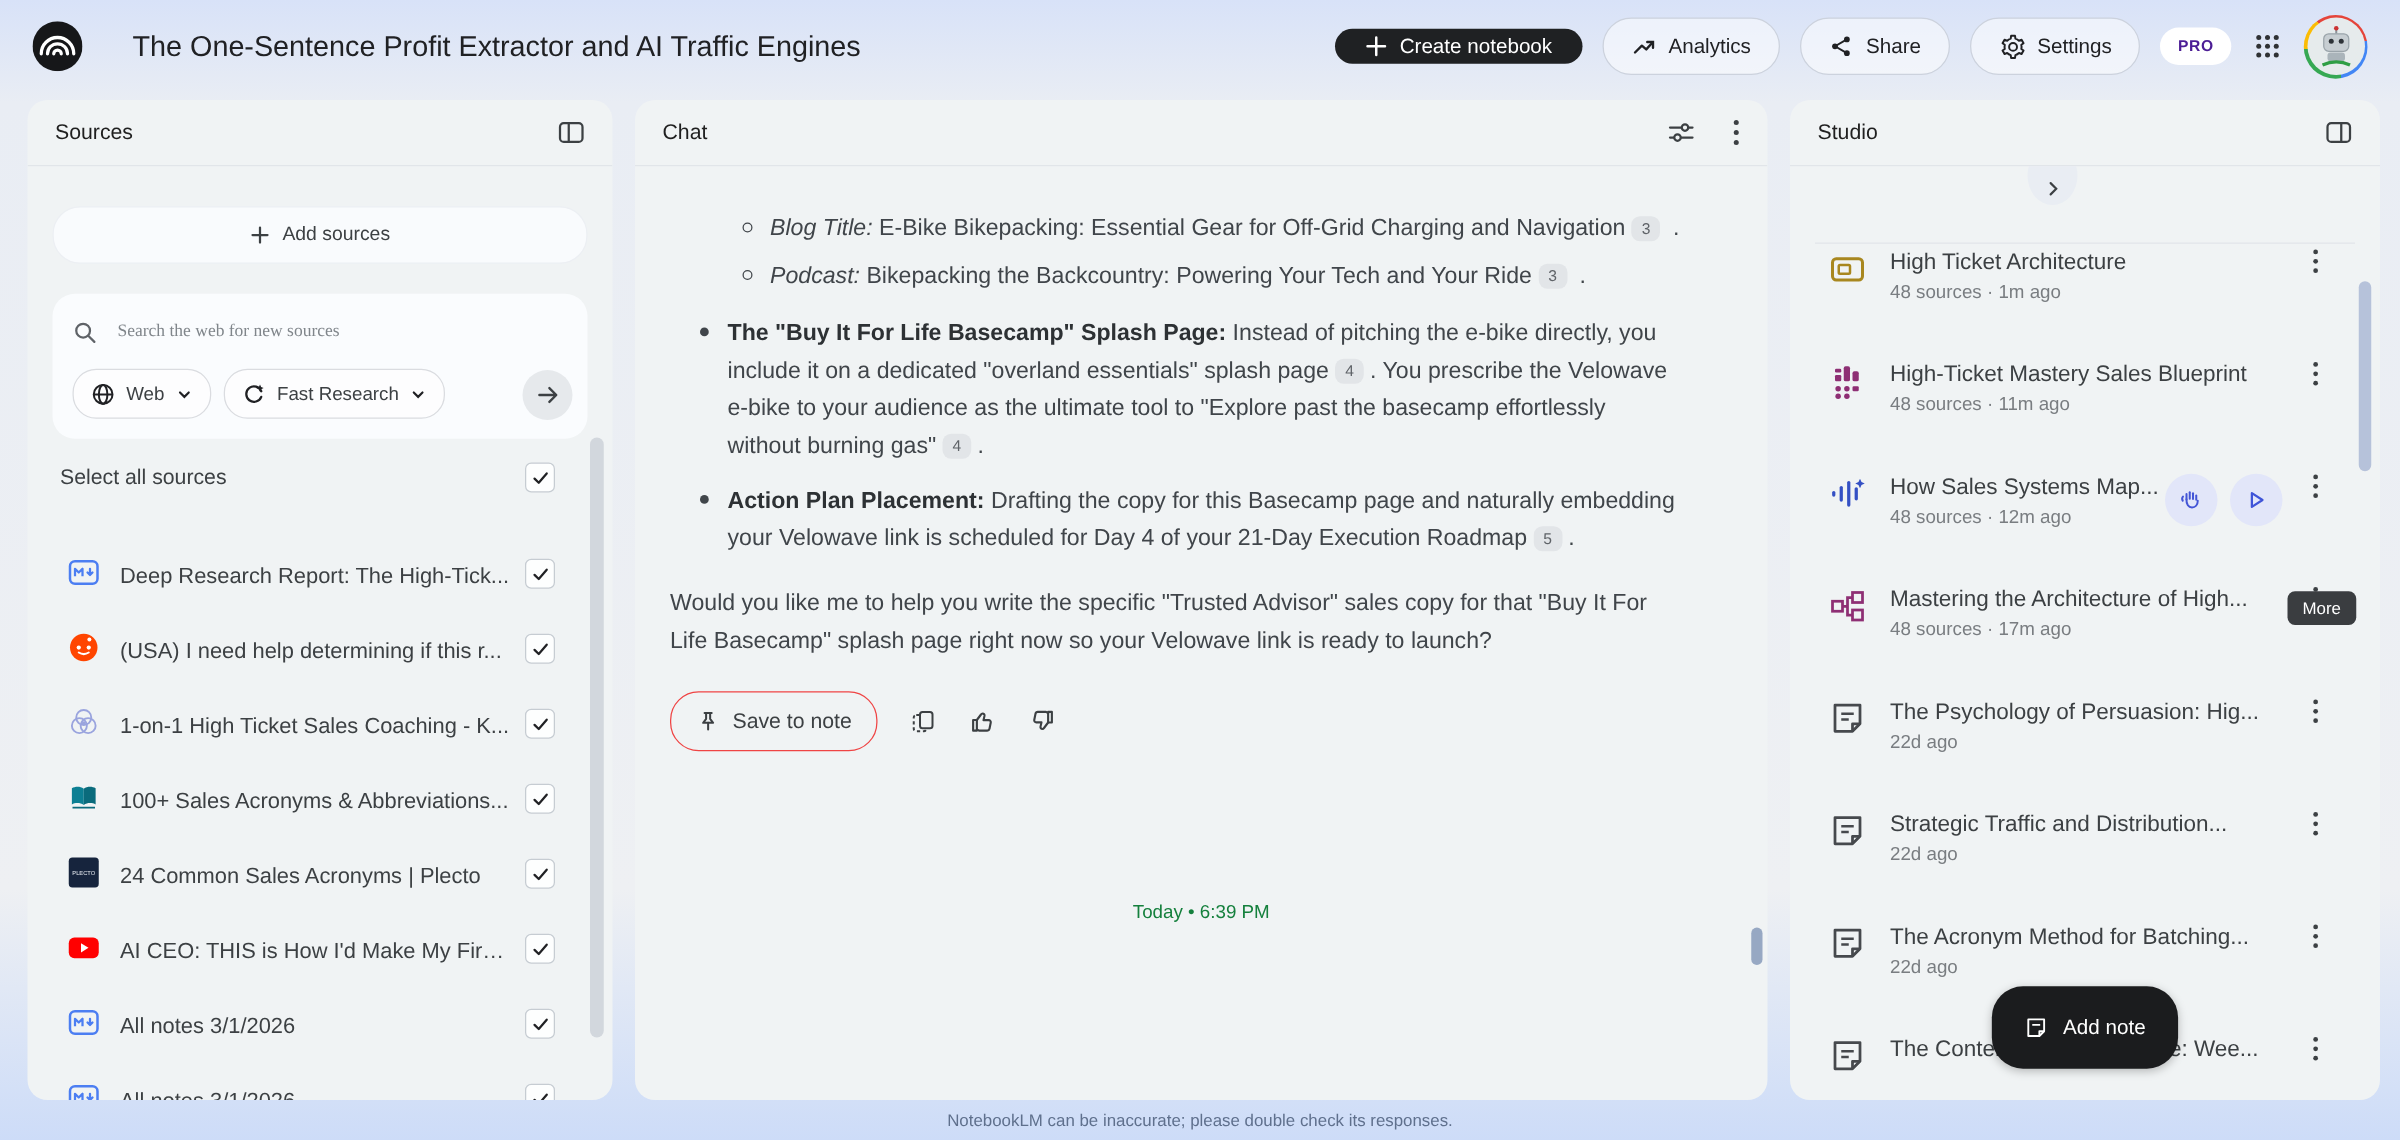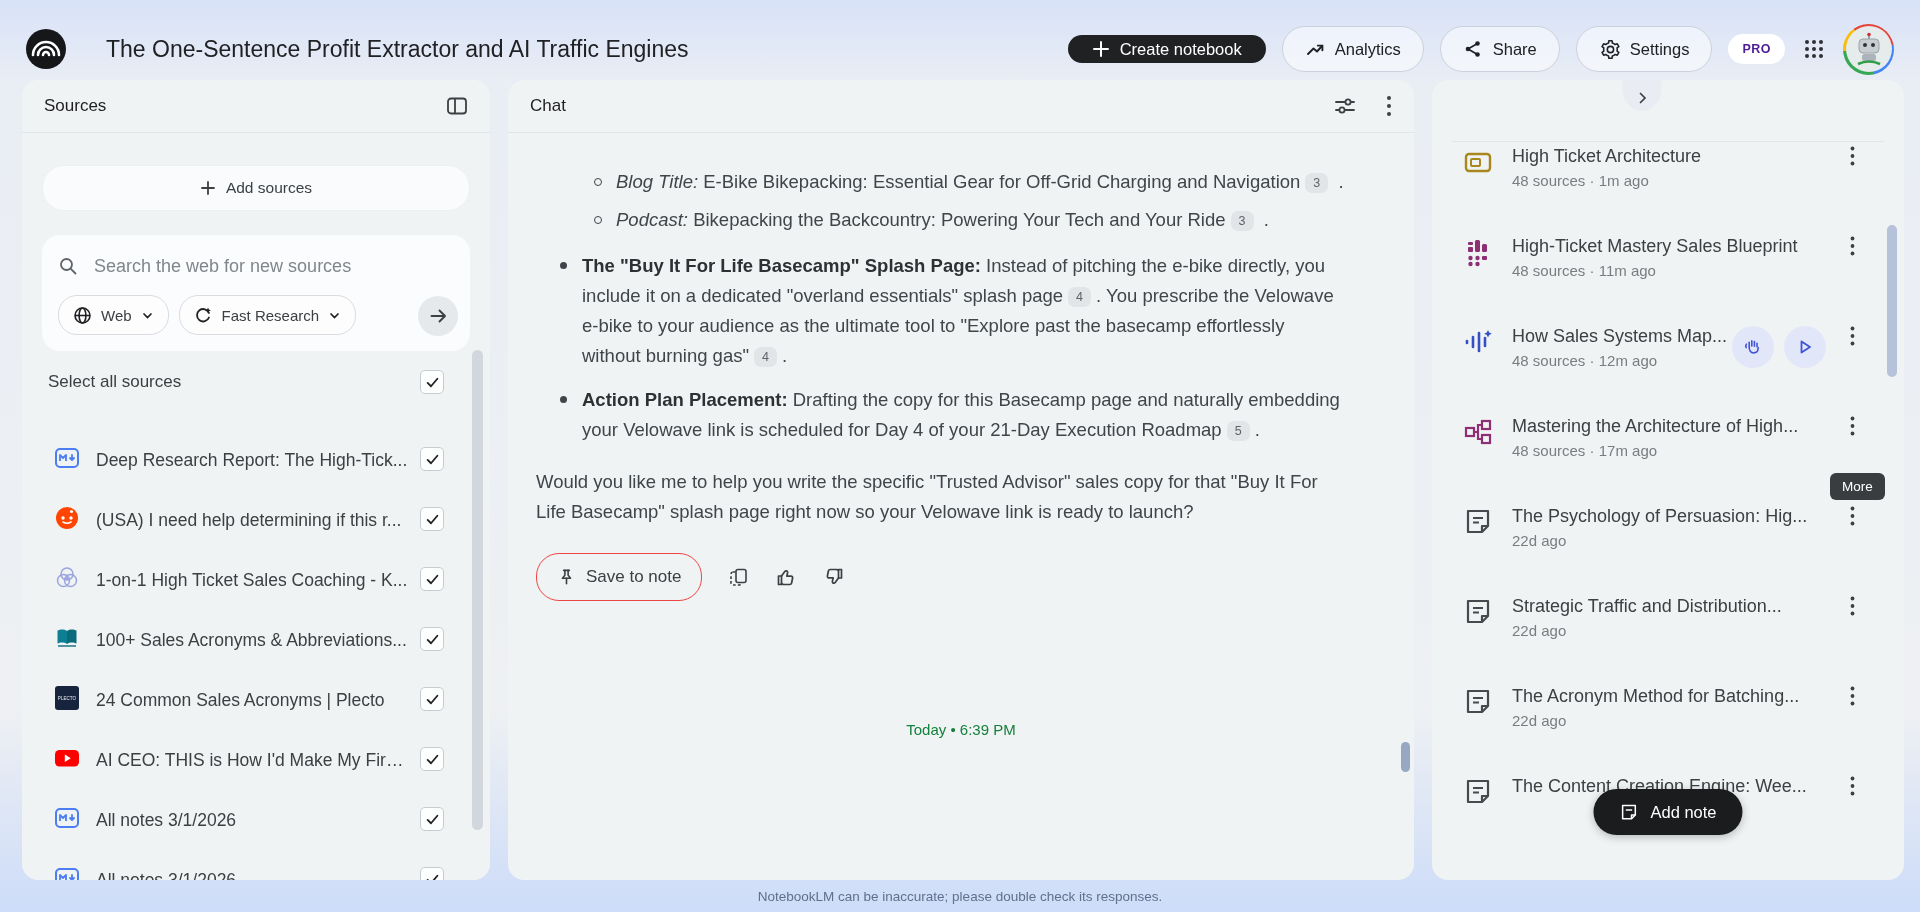--- a/index.html
+++ b/index.html
@@ -1,20 +1,20 @@
 <!DOCTYPE html>
 <html><head>
 <meta charset="utf-8">
 <style>
   html,body{margin:0;padding:0;}
   body{font-family:"Liberation Sans","DejaVu Sans",sans-serif;color:#202124;}
   #app{position:relative;width:1920px;height:912px;overflow:hidden;
        background:linear-gradient(180deg,#d8e2f8 0%,#e9edf4 9%,#eef0f3 78%,#cddcf8 100%);}
   
-  .hdr{position:absolute;top:0;left:0;right:0;height:66px;display:flex;align-items:center;padding:16px 26px;}
+  .hdr{position:absolute;top:0;left:0;right:0;height:66px;display:flex;align-items:center;padding:4px 26px;}
   .logo{width:40px;height:40px;border-radius:50%;flex:0 0 auto;}
   .hdr-title{font-size:23px;color:#202124;margin-left:40px;white-space:nowrap;}
   .hdr-right{margin-left:auto;display:flex;align-items:center;gap:16px;}
   .pill-dark{display:flex;align-items:center;gap:10px;height:28px;padding:0 24px;border-radius:24px;
              background:#1f2123;color:#fff;font-size:16.5px;cursor:pointer;}
   .pill-lite{display:flex;align-items:center;gap:10px;height:44px;padding:0 22px;border-radius:24px;
              background:rgba(255,255,255,.5);border:1px solid #ccd2dd;color:#202124;font-size:16.5px;cursor:pointer;}
   .pro{height:30px;padding:0 14px;border-radius:16px;background:#fff;display:flex;align-items:center;
        font-size:12.5px;font-weight:bold;letter-spacing:.5px;color:#4c1d95;}
   .avatar{width:46px;height:46px;border-radius:50%;padding:2.5px;flex:0 0 auto;
@@ -28,22 +28,22 @@
   .phead{height:52px;display:flex;align-items:center;justify-content:space-between;
          padding:0 22px;border-bottom:1px solid #e1e5e9;font-size:17px;color:#1f1f1f;}
   .phead .ic-row{display:flex;align-items:center;gap:30px;}
   .icbtn{cursor:pointer;display:flex;align-items:center;justify-content:center;}
   
   .sbody{padding:14px 20px 0;}
   .add-src{margin-top:18px;height:44px;border-radius:22px;background:#f9fbfd;border:1px solid #eceff3;
            display:flex;align-items:center;justify-content:center;gap:10px;font-size:15.5px;color:#3c4043;cursor:pointer;}
   .search-card{margin-top:24px;background:#fafcfe;border-radius:18px;padding:16px;position:relative;}
   .search-row{display:flex;align-items:center;gap:14px;height:30px;}
-  .search-row input{border:0;outline:0;background:transparent;font-size:18px;color:#be185d;flex:1;
-                    font-family:Liberation Sans, sans-serif;}
+  .search-row input{border:0;outline:0;background:transparent;font-size:14px;color:#be185d;flex:1;
+                    font-family:Liberation Serif, serif;}
   .search-row input::placeholder{color:#80868b;}
   .chip-row{margin-top:14px;display:flex;gap:10px;}
   .chip{height:38px;border-radius:19px;border:1px solid #dadce0;background:#fdfdfe;display:flex;
         align-items:center;gap:9px;padding:0 14px;font-size:15px;color:#3c4043;cursor:pointer;}
   .go-circle{position:absolute;right:12px;bottom:15px;width:40px;height:40px;border-radius:50%;
              background:#e6e9ec;display:flex;align-items:center;justify-content:center;cursor:pointer;}
   .selall{margin-top:16px;height:30px;display:flex;align-items:center;justify-content:space-between;
           padding:0 26px 0 6px;font-size:17px;color:#3c4043;}
   .slist{margin-top:14px;}
   .srow{height:60px;display:flex;align-items:flex-end;padding:0 26px 0 12px;cursor:pointer;}
@@ -89,21 +89,21 @@
   .stic{width:32px;height:32px;flex:0 0 auto;margin-right:18px;display:flex;align-items:center;justify-content:center;}
   .sttxt{flex:1;min-width:0;}
   .sttitle{font-size:18px;color:#3c4043;white-space:nowrap;overflow:hidden;text-overflow:ellipsis;}
   .stmeta{font-size:15px;color:#797d81;margin-top:5px;}
   .kebab{width:24px;display:flex;justify-content:center;cursor:pointer;flex:0 0 auto;margin-left:12px;}
   .actcirc{width:42px;height:42px;border-radius:50%;background:#e2e6f9;display:flex;align-items:center;
            justify-content:center;cursor:pointer;flex:0 0 auto;}
   .actgrp{display:flex;gap:10px;margin-right:2px;}
   .tooltip{position:absolute;top:393px;left:398px;background:#3a3d40;color:#fff;font-size:13.5px;
            padding:6px 12px;border-radius:6px;z-index:5;}
-  .addnote{position:absolute;left:50%;transform:translateX(-50%);top:709px;height:46px;border-radius:25px;
+  .addnote{position:absolute;left:50%;transform:translateX(-50%);top:709px;height:66px;border-radius:25px;
            background:#1b1c1e;color:#fff;display:flex;align-items:center;gap:12px;padding:0 26px;
            font-size:16.5px;cursor:pointer;z-index:4;box-shadow:0 2px 8px rgba(0,0,0,.25);}
   svg{display:block;}
 </style>
 </head>
 <body>
 
 <div id="app">
 
   <div class="hdr">
@@ -486,20 +486,29 @@
         </div>
       </div>
     </div>
 
     <div class="timestamp">Today • 6:39 PM</div>
 
     <div class="scrollbar" id="sb-chat"></div>
   </div>
 
   <div class="panel" id="p-studio">
+    <div class="phead">
+      <span>Studio</span>
+      <span class="icbtn">
+        <svg width="22" height="20" viewBox="0 0 22 20">
+            <rect x="2" y="2.5" width="18" height="15" rx="3" fill="none" stroke="#3c4043" stroke-width="1.8"></rect>
+            <line x1="13" y1="2.5" x2="13" y2="17.5" stroke="#3c4043" stroke-width="1.8"></line>
+          </svg>
+      </span>
+    </div>
 
     <div class="chipzone">
       <div class="dt-circle">
         <svg width="13" height="13" viewBox="0 0 13 13">
             <path d="M4.5 2.5 L9 7 l-4.5 4.5" fill="none" stroke="#3c4043" stroke-width="1.7" stroke-linecap="round"></path>
           </svg>
       </div>
     </div>
 
     <div class="tooltip">More</div>

